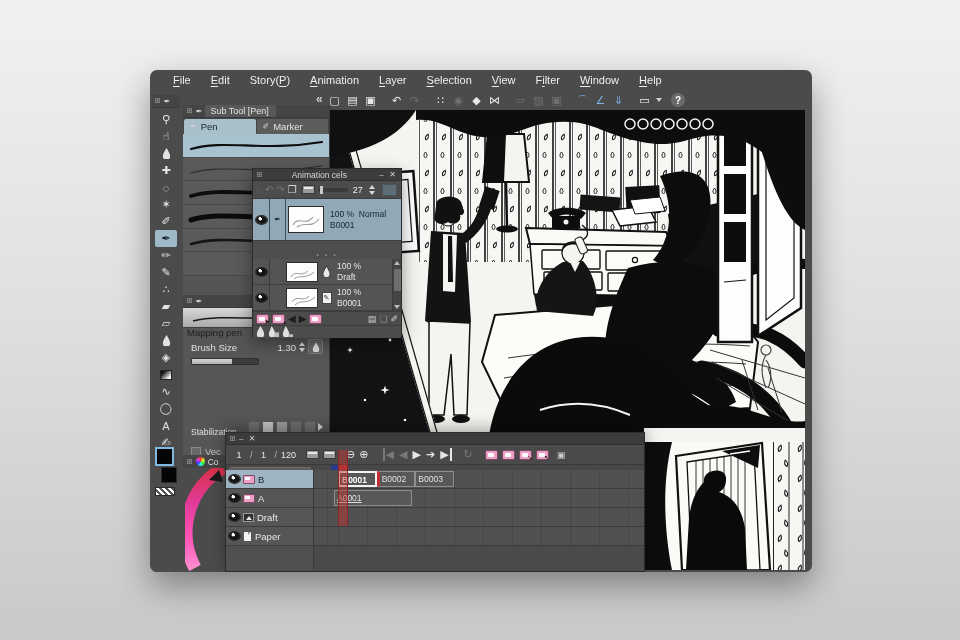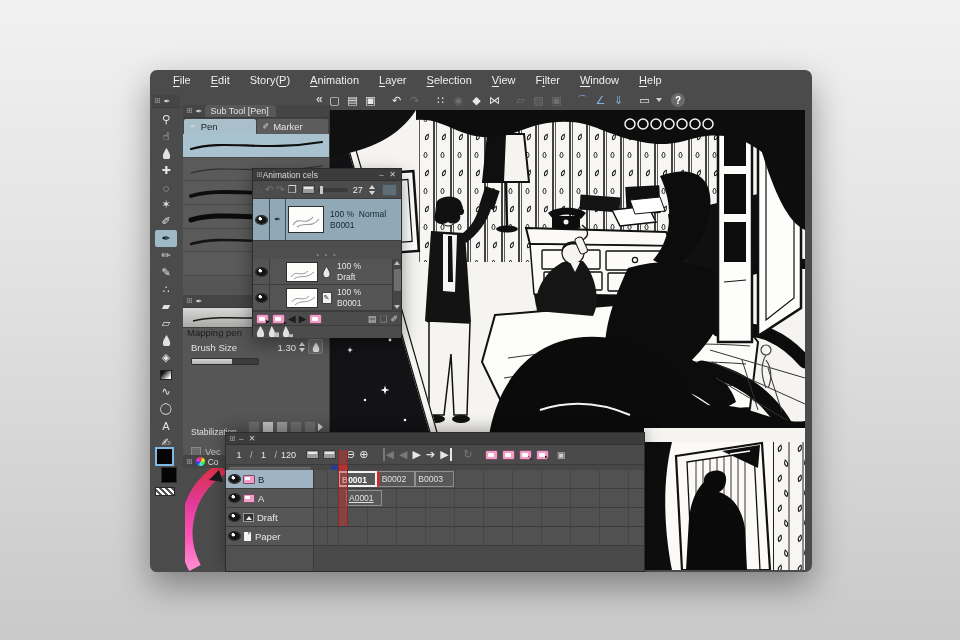--- a/index.html
+++ b/index.html
@@ -104,21 +104,21 @@
   .cw-icon{width:9px;height:9px;border-radius:50%;
         background:conic-gradient(#e33,#ee3,#3e3,#3ee,#33e,#e3e,#e33);}
   #cw-title{font-size:8.5px;color:#ddd;}
   #cw-ring{position:absolute;left:35px;top:398px;width:44px;height:104px;overflow:hidden;}
   
   #canvas{position:absolute;left:180px;top:40px;width:475px;height:460px;background:#f5f4f0;}
   #canvas svg{display:block;}
   
   .float-title{height:12px;background:#3c3c3c;display:flex;align-items:center;padding:0 3px;
         border-bottom:1px solid #2f2f2f;}
-  .float-title .t{flex:1;text-align:left;font-size:8.5px;color:#d6d6d6;}
+  .float-title .t{flex:1;text-align:center;font-size:8.5px;color:#d6d6d6;}
   .wctl{font-size:8px;color:#cfcfcf;width:11px;text-align:center;}
   
   #animcels{position:absolute;left:102px;top:98px;width:150px;height:169px;background:#4e4e4e;
         border:1px solid #2c2c2c;box-shadow:0 6px 16px rgba(0,0,0,.4);}
   #ac-toolbar{height:18px;display:flex;align-items:center;gap:3px;padding:0 3px;background:#4c4c4c;
         border-bottom:1px solid #3c3c3c;}
   .ac-ic{font-size:10px;color:#d8d8d8;} .ac-ic.disabled{color:#777;}
   .mini-slider{width:30px;height:4px;background:#3a3a3a;border-radius:2px;position:relative;}
   .mini-slider i{position:absolute;left:2px;top:-2px;width:3px;height:8px;background:#c9c9c9;}
   .film-icon{width:13px;height:9px;background:#9b9b9b;border:1px solid #3a3a3a;position:relative;}
@@ -701,21 +701,21 @@
               <div class="clip" style="left: 101.36px; width: 38.68px;">B0003</div>
             </div>
           </div>
           <div class="trk">
             <div class="trk-label">
               <span class="eye"></span>
               <span class="ticon-cel"></span>
               <span>A</span>
             </div>
             <div class="trk-grid">
-              <div class="clip" style="left: 32px; width: 36px; text-decoration: underline;">A0001</div>
+              <div class="clip" style="left: 20px; width: 78px; text-decoration: underline;">A0001</div>
             </div>
           </div>
           <div class="trk">
             <div class="trk-label">
               <span class="eye"></span>
               <span class="ticon-image">
                 <i></i>
               </span>
               <span>Draft</span>
             </div>

